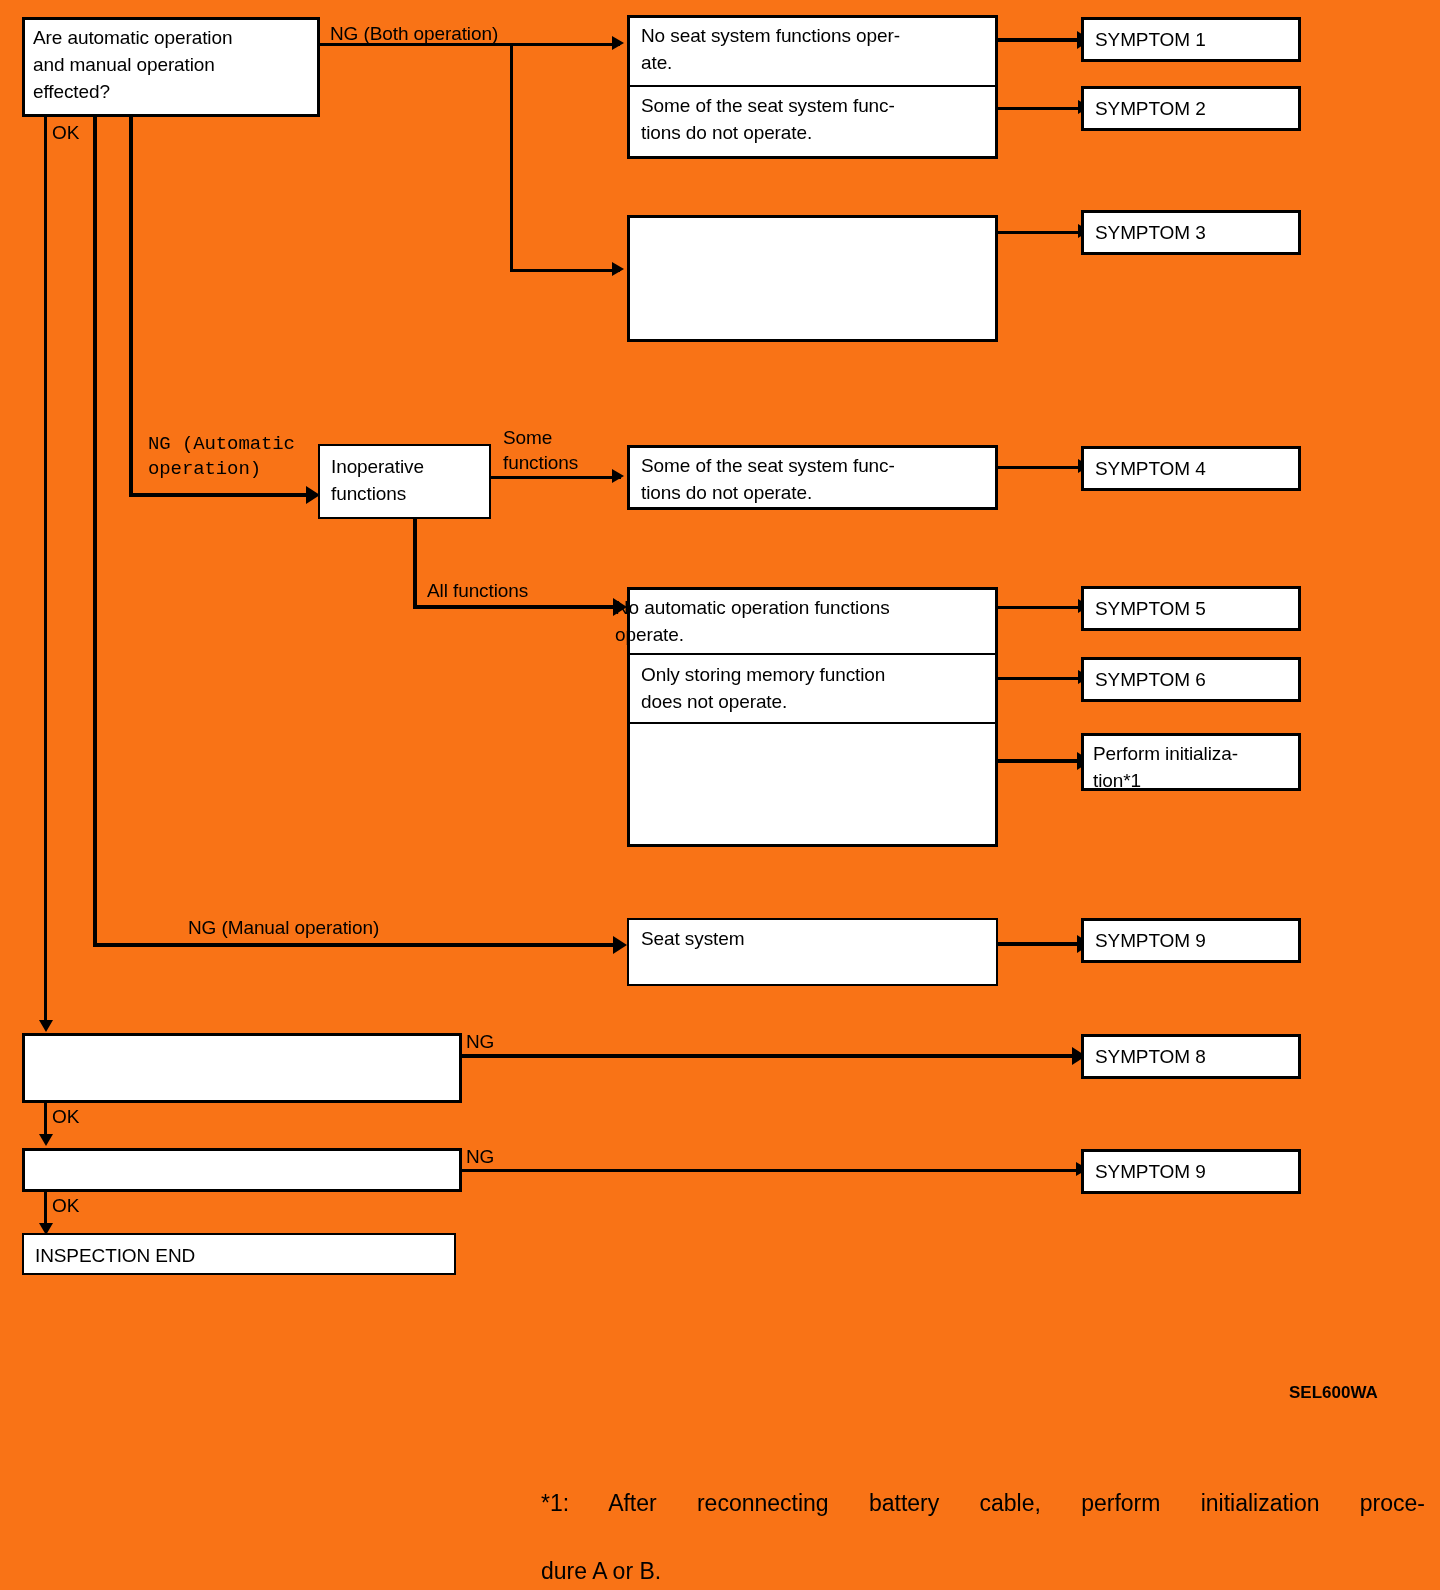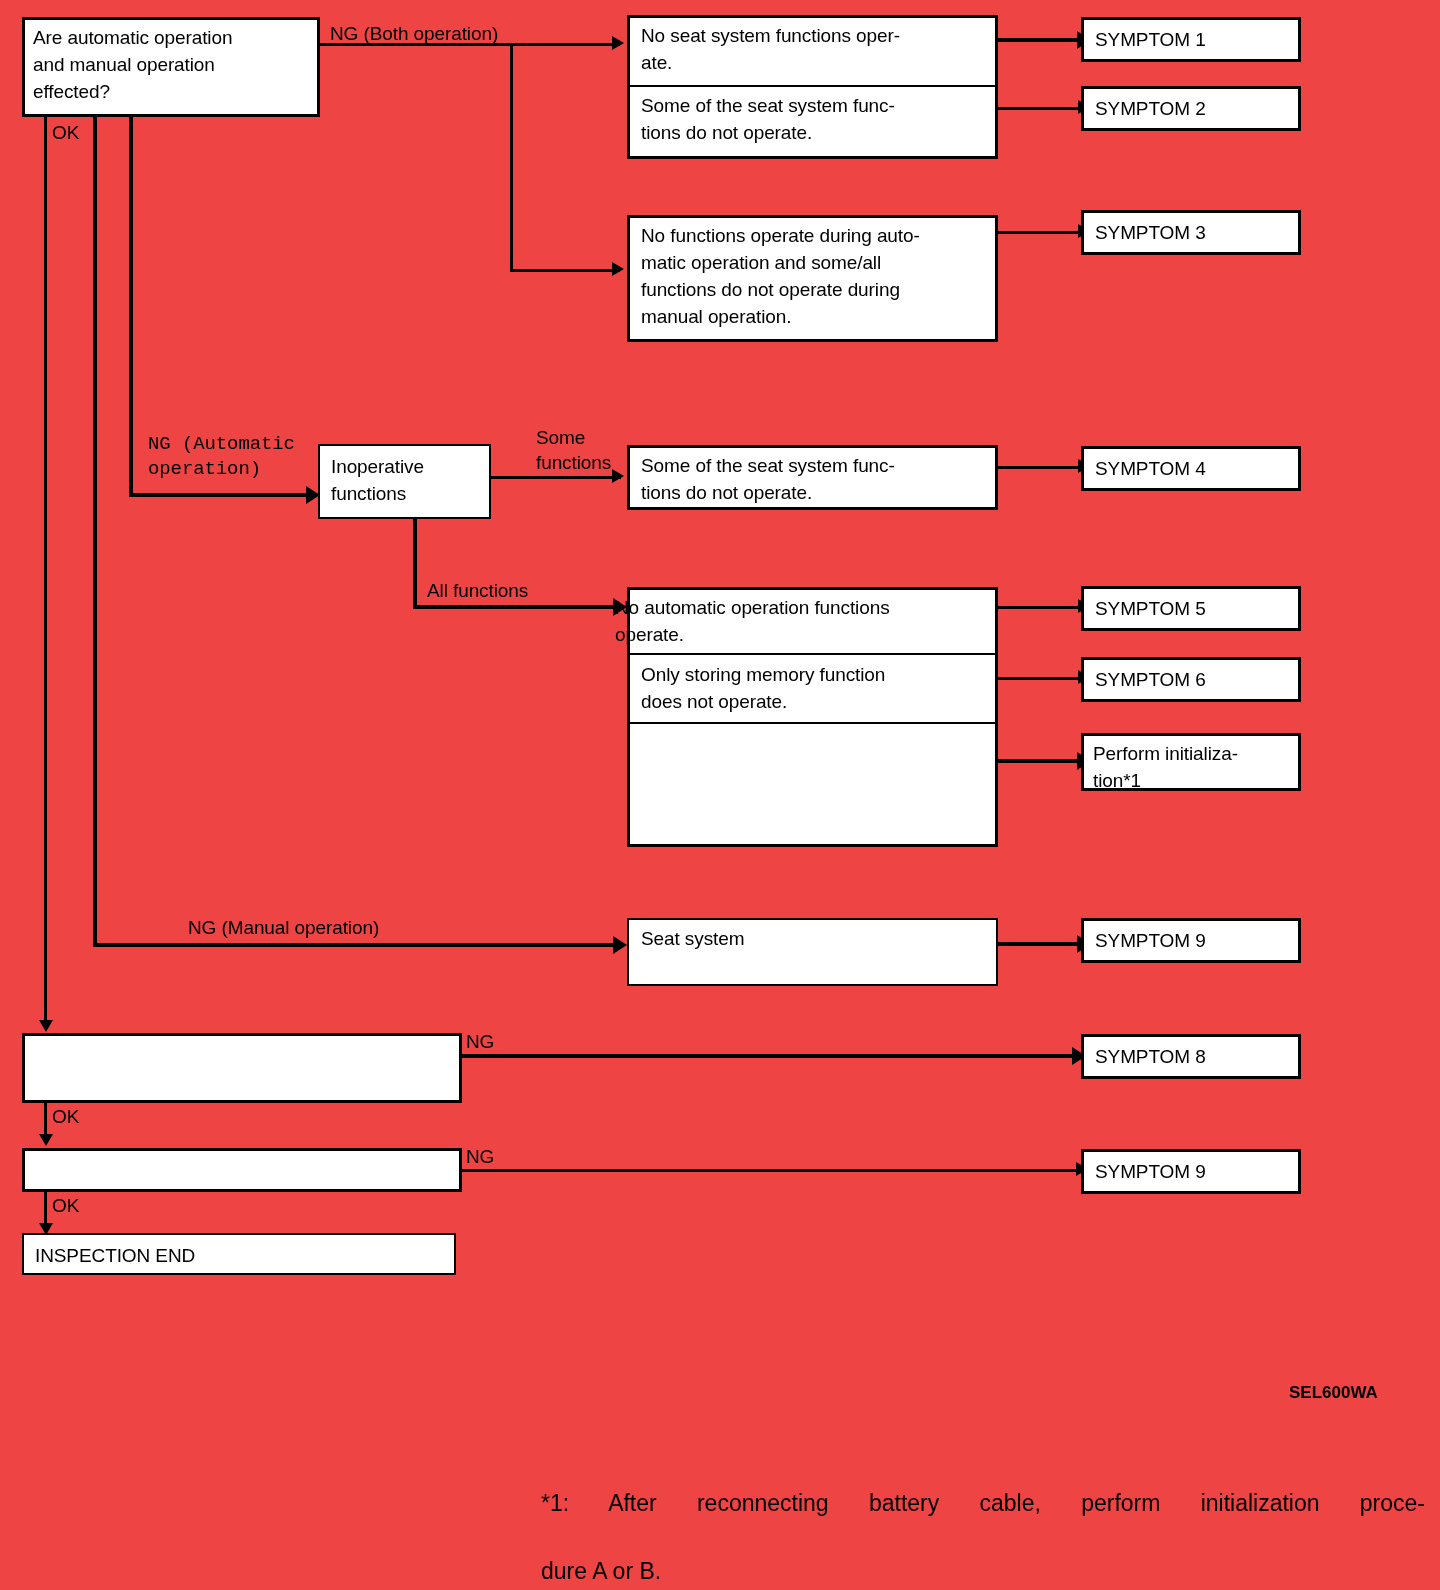--- a/index.html
+++ b/index.html
@@ -8,21 +8,21 @@
     background: #ffffff;
   }
   body {
     font-family: "Liberation Sans", sans-serif;
     color: #000000;
   }
   #page {
     position: relative;
     width: 1440px;
     height: 1590px;
-    background: #ef4444;
+    background: #f97316;
     overflow: hidden;
   }
   
   .box {
     position: absolute;
     box-sizing: border-box;
     border: 3px solid #000;
     background: #fff;
   }
   .box.thin { border-width: 2px; }
@@ -141,38 +141,34 @@
   <div class="hline" style="left:998px; top:107px; width:86px; height:3px;"></div>
   <div class="arrow-r" style="left:1078px; top:100px;"></div>
 
   <div class="box" style="left:1081px; top:17px; width:220px; height:45px;"></div>
   <div class="boxtext" style="left:1095px; top:26px;">SYMPTOM 1</div>
 
   <div class="box" style="left:1081px; top:86px; width:220px; height:45px;"></div>
   <div class="boxtext" style="left:1095px; top:95px;">SYMPTOM 2</div>
 
   <div class="box" style="left:627px; top:215px; width:371px; height:127px;"></div>
-  <div class="boxtext" style="left:641px; top:222px; width:352px;">No functions operate during auto-
-matic operation and some/all
-functions do not operate during
-manual operation.</div>
 
   <div class="hline" style="left:998px; top:231px; width:86px; height:3px;"></div>
   <div class="arrow-r" style="left:1078px; top:224px;"></div>
 
   <div class="box" style="left:1081px; top:210px; width:220px; height:45px;"></div>
   <div class="boxtext" style="left:1095px; top:219px;">SYMPTOM 3</div>
 
   <div class="box thin" style="left:318px; top:444px; width:173px; height:75px;"></div>
   <div class="boxtext" style="left:331px; top:453px; width:160px;">Inoperative
 functions</div>
 
   <div class="hline" style="left:491px; top:476px; width:130px; height:3px;"></div>
   <div class="arrow-r" style="left:612px; top:469px;"></div>
-  <div class="label" style="left:536px; top:425px;">Some
+  <div class="label" style="left:503px; top:425px;">Some
 functions</div>
 
   <div class="vline bold" style="left:413px; top:519px; width:4px; height:90px;"></div>
   <div class="hline bold" style="left:413px; top:605px; width:208px; height:4px;"></div>
   <div class="arrow-r bold" style="left:613px; top:598px;"></div>
   <div class="label" style="left:427px; top:578px;">All functions</div>
 
   <div class="box" style="left:627px; top:445px; width:371px; height:65px;"></div>
   <div class="boxtext" style="left:641px; top:452px; width:352px;">Some of the seat system func-
 tions do not operate.</div>

